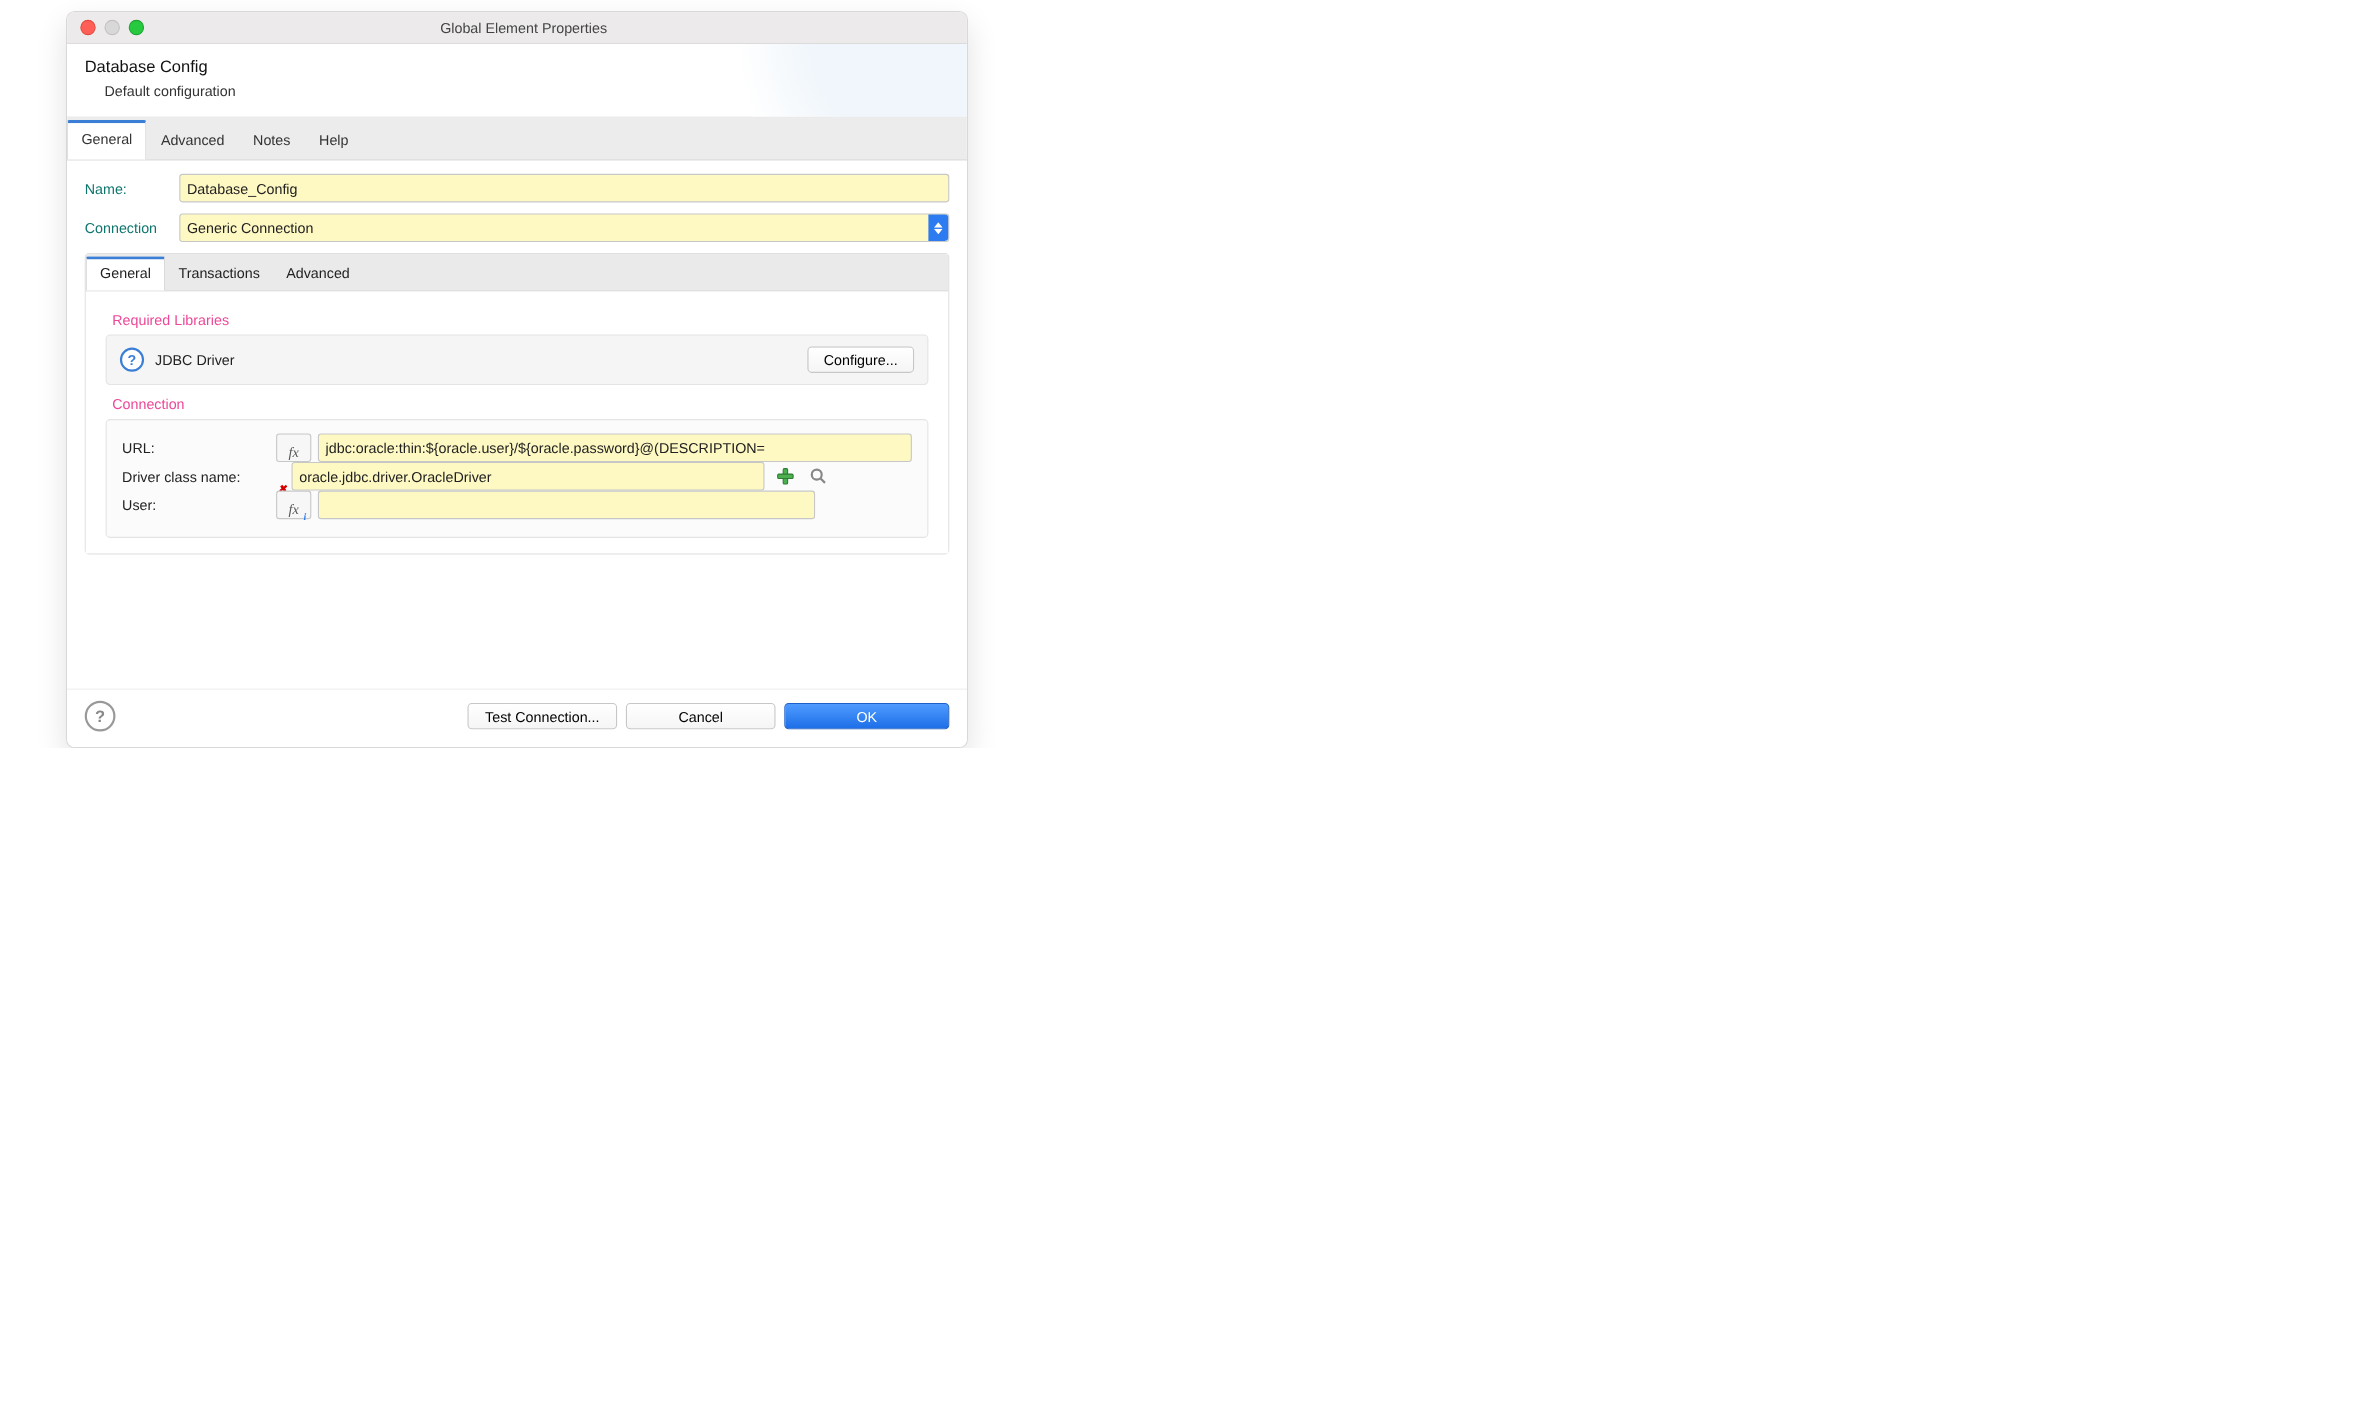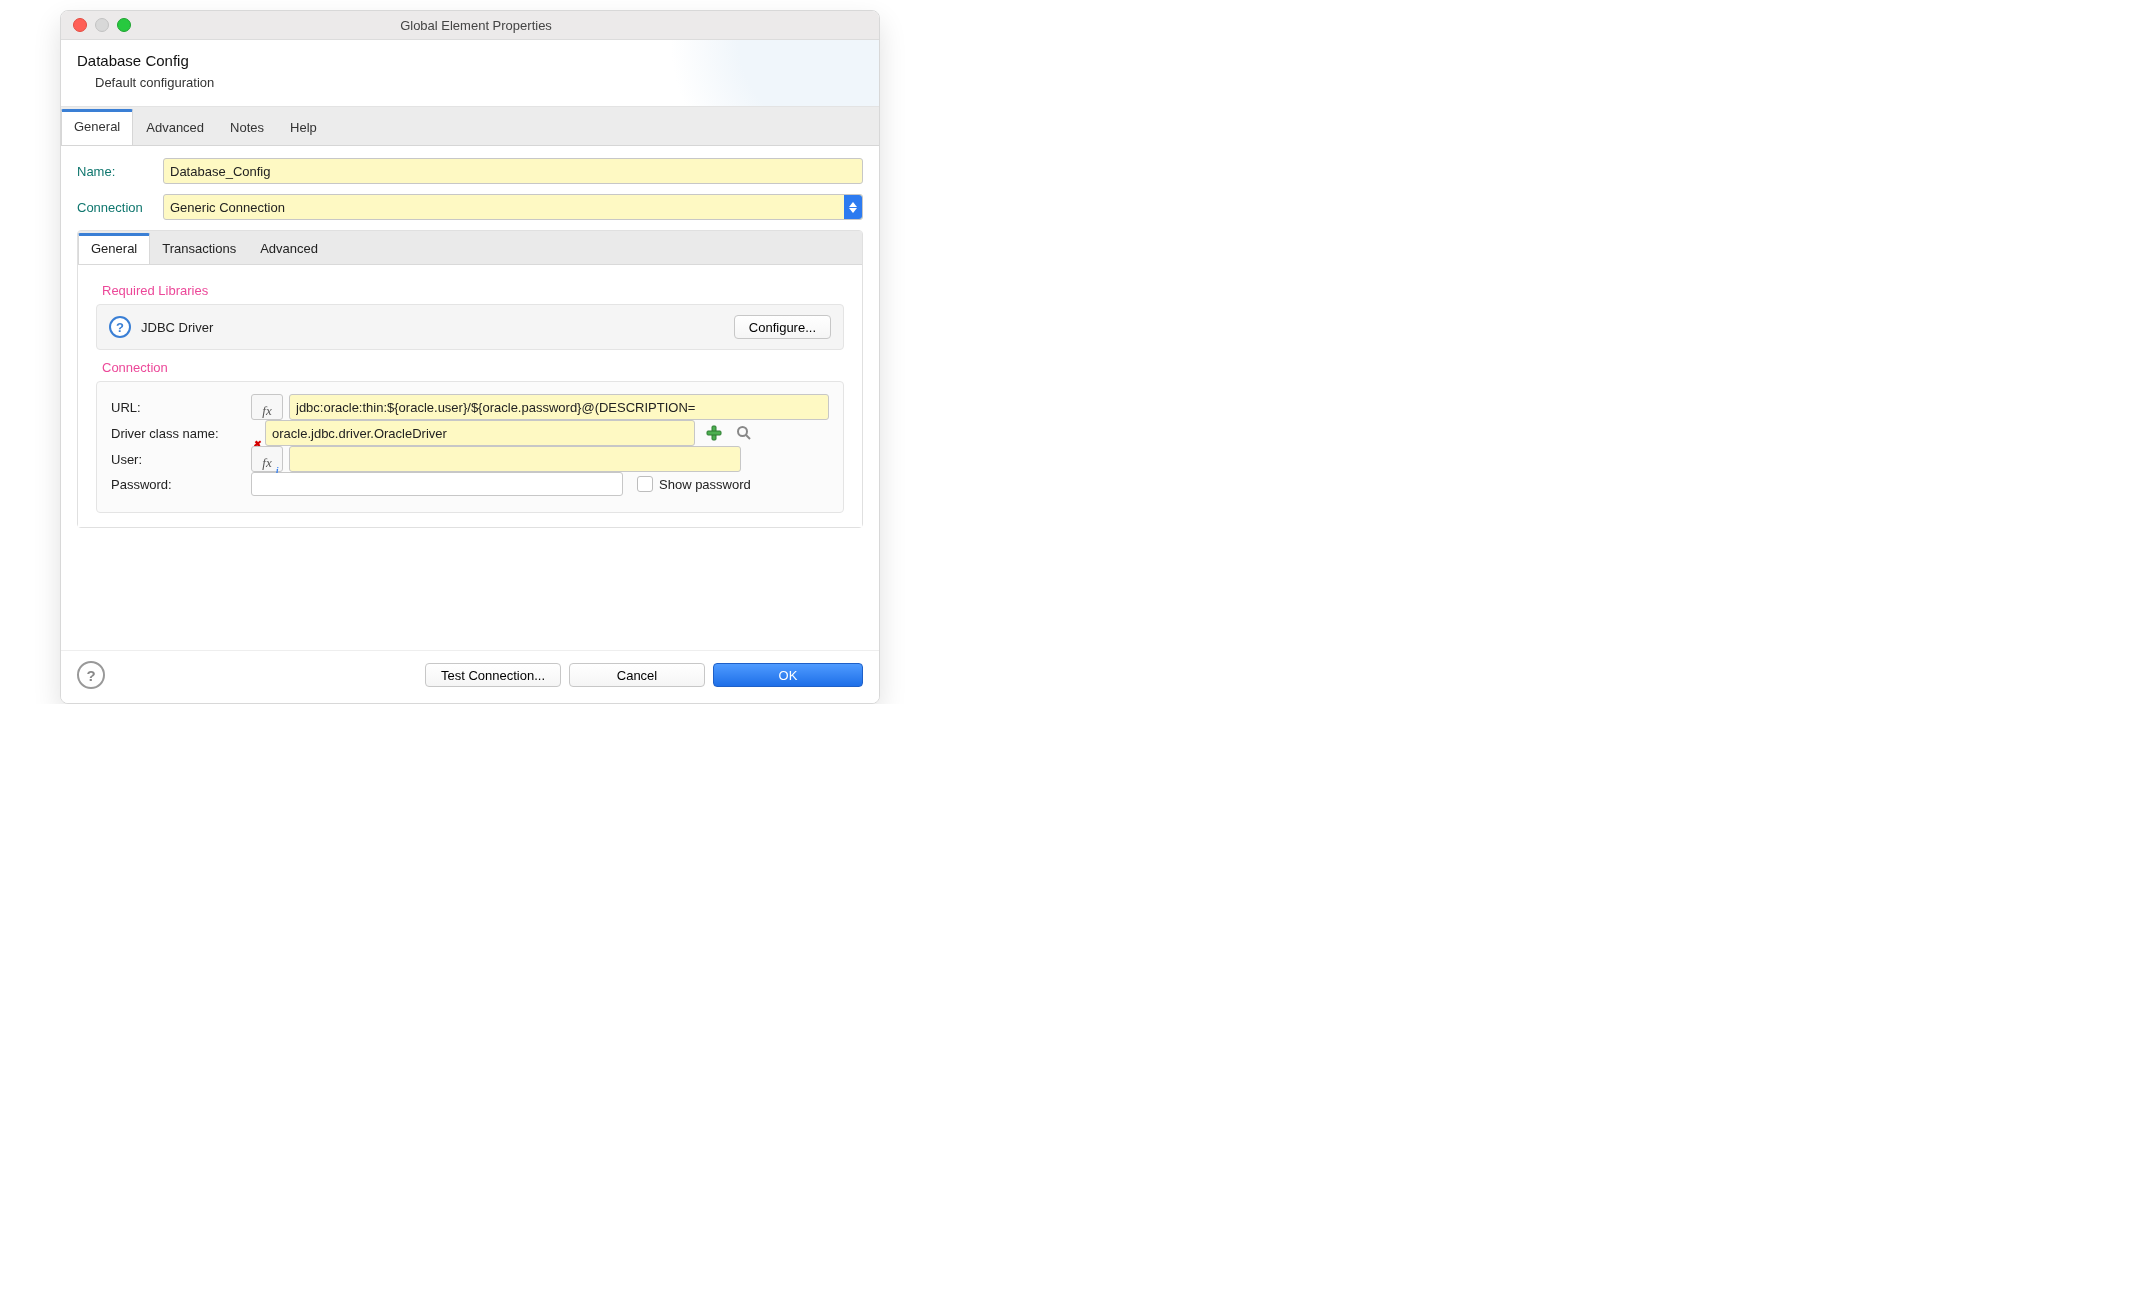--- a/index.html
+++ b/index.html
@@ -160,27 +160,20 @@
 
           <div class="crow">
             <div class="clabel">User:</div>
             <div class="fx">
                 <span>fx</span>
                 <span class="corner corner-info">i</span>
               </div>
             <input type="text" class="cinput user-input" value="" style="">
           </div>
 
-          <div class="crow" style="margin-bottom:0">
-            <div class="clabel">Password:</div>
-            <input type="password" class="cinput pwd-input" value="" style="">
-            <div style="width:14px"></div>
-            <div class="chk"></div>
-            <span>Show password</span>
-          </div>
 
         </div>
 
       </div>
     </div>
 
     <div style="height:110px"></div>
   </div>
 
   <div class="footer">

